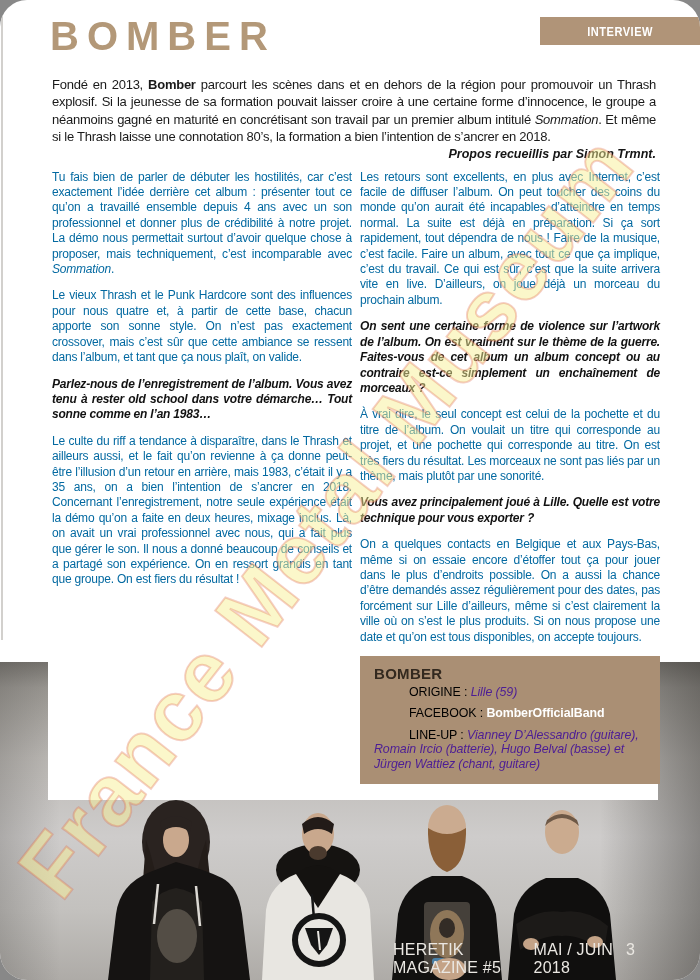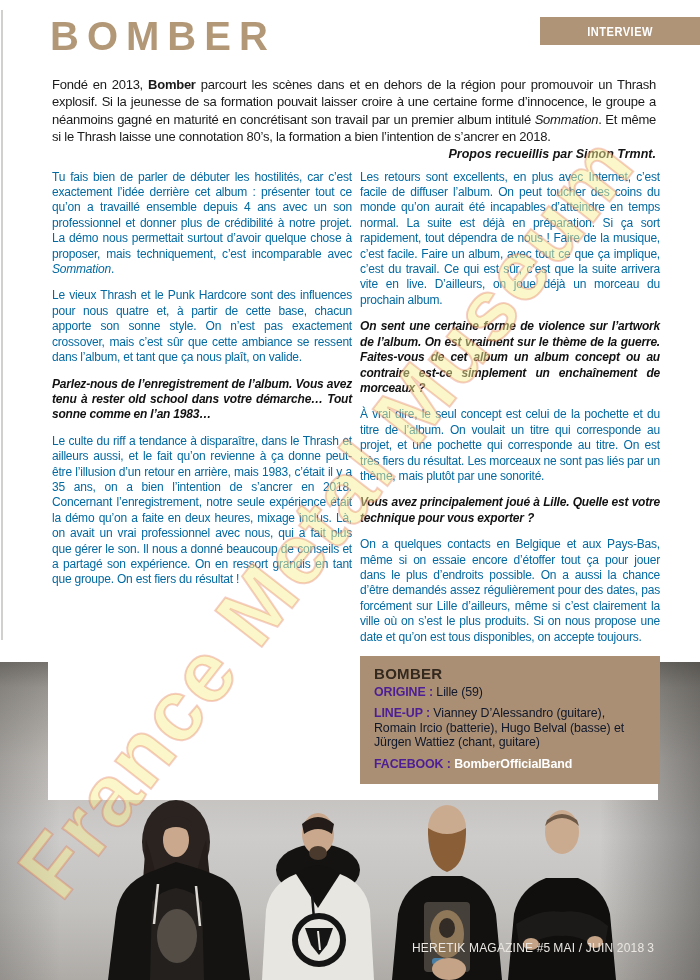--- a/index.html
+++ b/index.html
@@ -1,17 +1,17 @@
 <!DOCTYPE html>
 <html lang="fr"><head>
 <meta charset="utf-8">
 <style>
   html,body{margin:0;padding:0;background:#888;}
   .page{position:relative;width:700px;height:980px;background:#fff;overflow:hidden;
-        font-family:"Liberation Sans",sans-serif;color:#1c1c1c;margin:0 auto;}
+        font-family:"Liberation Sans",sans-serif;color:#1c1c1c;margin:0 auto;border-radius:27px;}
   .edge-left{position:absolute;left:1px;top:10px;width:2px;height:630px;background:#d2d0cd;z-index:6;}
 
   
   header{position:relative;padding-top:14px;height:52px;}
   h1.title{margin:0 0 0 50px;font-size:40px;line-height:44px;font-weight:700;
            letter-spacing:8px;color:#b39878;}
   .badge{position:absolute;top:17px;right:0;width:160px;height:28px;background:#b09478;
          display:flex;align-items:center;justify-content:center;}
   .badge span{color:#fff;font-weight:700;font-size:13.5px;letter-spacing:.6px;
               transform:scaleX(.82);white-space:nowrap;}
@@ -29,39 +29,39 @@
          text-align:justify;hyphens:auto;-webkit-hyphens:auto;}
   .col p.q{font-weight:700;font-style:italic;color:#121212;}
   .col p.a{color:#0369a1;}
   .col p:last-child{margin-bottom:0;}
 
   
   .infobox{margin-top:4px;background:#aa8f74;padding:11px 14px 12px 14px;color:#fff;}
   .infobox .ib-title{font-size:15px;font-weight:700;color:#33291f;margin:0 0 3px 0;letter-spacing:.3px;}
   .infobox p{margin:0 0 7px 0;font-size:12.4px;line-height:14.6px;text-align:left;letter-spacing:-.1px;}
   .infobox p:last-child{margin-bottom:0;}
-  .ib-label{font-weight:700;color:#4c1d95;}
-  .ib-value{color:#0f172a;}
+  .ib-label{font-weight:400;color:#000000;margin-left:35px;}
+  .ib-value{color:#4c1d95;font-style:italic;}
   .ib-strong{font-weight:700;color:#ffffff;}
 
   
   .plate{position:absolute;left:48px;top:636px;width:610px;height:164px;background:#fff;z-index:2;}
 
   
   .photo{position:absolute;left:0;top:662px;width:700px;height:318px;z-index:1;}
 
   
   .watermark{position:absolute;left:38px;top:836px;z-index:4;pointer-events:none;
              transform-origin:0 50%;transform:rotate(-52deg);white-space:nowrap;
              font-size:86px;font-weight:700;letter-spacing:2px;
              color:rgba(247,240,150,.5);-webkit-text-stroke:2px rgba(222,95,70,.3);}
 
   
-  .footer{position:absolute;left:412px;top:941px;width:242px;display:flex;
-          justify-content:space-between;z-index:5;font-size:12px;letter-spacing:.2px;
+  .footer{position:absolute;left:393px;top:941px;width:242px;display:flex;
+          justify-content:space-between;z-index:5;font-size:16px;letter-spacing:.2px;
           color:#eae7e2;}
 </style>
 </head>
 <body>
 
 <div class="page">
   <div class="edge-left"></div>
 
   <header>
     <h1 class="title">BOMBER</h1>
@@ -87,26 +87,26 @@
       <p class="q">Vous avez principalement joué à Lille. Quelle est votre technique pour vous exporter ?</p>
       <p class="a">On a quelques contacts en Belgique et aux Pays-Bas, même si on essaie encore d’étoffer tout ça pour jouer dans le plus d’endroits possible. On a aussi la chance d’être demandés assez régulièrement pour des dates, pas forcément sur Lille d’ailleurs, même si c’est clairement la ville où on s’est le plus produits. Si on nous propose une date et qu’on est tous disponibles, on accepte toujours.</p>
 
       <div class="infobox">
         <p class="ib-title">BOMBER</p>
         <p>
           <span class="ib-label">ORIGINE :</span>
           <span class="ib-value">Lille (59)</span>
         </p>
         <p>
+          <span class="ib-label">FACEBOOK :</span>
+          <span class="ib-strong">BomberOfficialBand</span>
+        </p>
+        <p>
           <span class="ib-label">LINE-UP :</span>
           <span class="ib-value">Vianney D’Alessandro (guitare), Romain Ircio (batterie), Hugo Belval (basse) et Jürgen Wattiez (chant, guitare)</span>
-        </p>
-        <p>
-          <span class="ib-label">FACEBOOK :</span>
-          <span class="ib-strong">BomberOfficialBand</span>
         </p>
       </div>
     </div>
   </div>
 
   <div class="plate"></div>
 
   <div class="photo">
     <svg width="700" height="318" viewBox="0 0 700 318" xmlns="http://www.w3.org/2000/svg">
       <defs>

